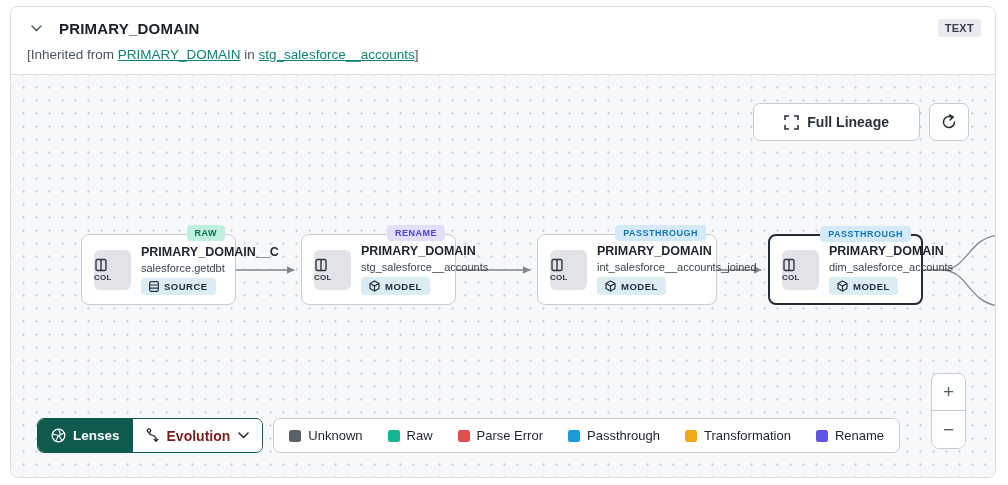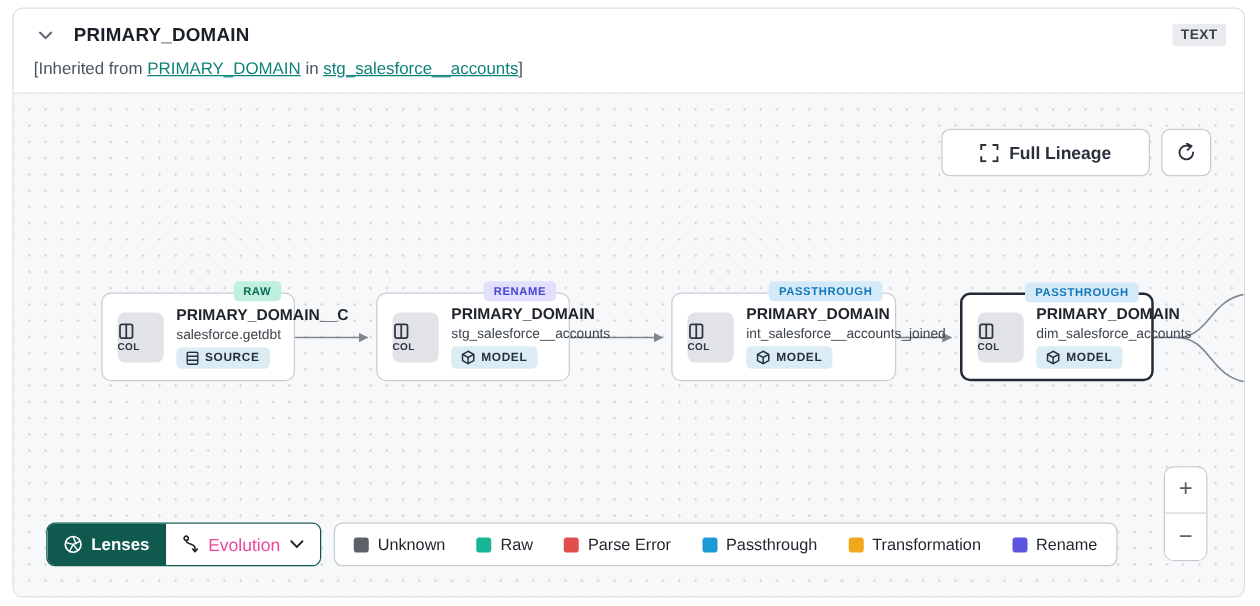--- a/index.html
+++ b/index.html
@@ -61,21 +61,21 @@
   .evo-raw         { background:#bff0dd; color:#0c6b57; }
   .evo-rename      { background:#e1dffb; color:#4a43d4; }
   .evo-passthrough { background:#d4eaf8; color:#1478b8; }
 
   
   .bottom-bar { position:absolute; left:26px; bottom:24px; display:flex; gap:10px; align-items:stretch; }
   .lens-group { display:flex; border:1px solid #0f5a4f; border-radius:7px; overflow:hidden; background:#fff; }
   .lenses-btn { display:flex; align-items:center; gap:7px; background:#10594e; color:#fff;
                 border:none; padding:0 13px; font-size:13.5px; font-weight:bold; cursor:pointer; font-family:inherit; }
   .evolution-btn { display:flex; align-items:center; gap:8px; background:#fff; border:none;
-                   padding:0 13px; font-size:14px; color:#ec4899; font-weight:400; cursor:pointer;
+                   padding:0 13px; font-size:14px; color:#7f1d1d; font-weight:700; cursor:pointer;
                    font-family:inherit; height:33px; }
   .legend-box { display:flex; align-items:center; gap:25px; background:#fff; border:1px solid #c7ccd3;
                 border-radius:7px; padding:0 15px; }
   .legend-item { display:flex; align-items:center; gap:7px; font-size:13px; color:#1f242c; }
   .swatch { width:12px; height:12px; border-radius:2.5px; flex:0 0 auto; }
 
   
   .zoom-ctl { position:absolute; right:29px; bottom:28px; width:35px; border:1px solid #c7ccd3;
               border-radius:8px; background:#fff; overflow:hidden; display:flex; flex-direction:column; }
   .zoom-ctl button { height:37px; background:#fff; border:none; font-size:19px; color:#555d66;

